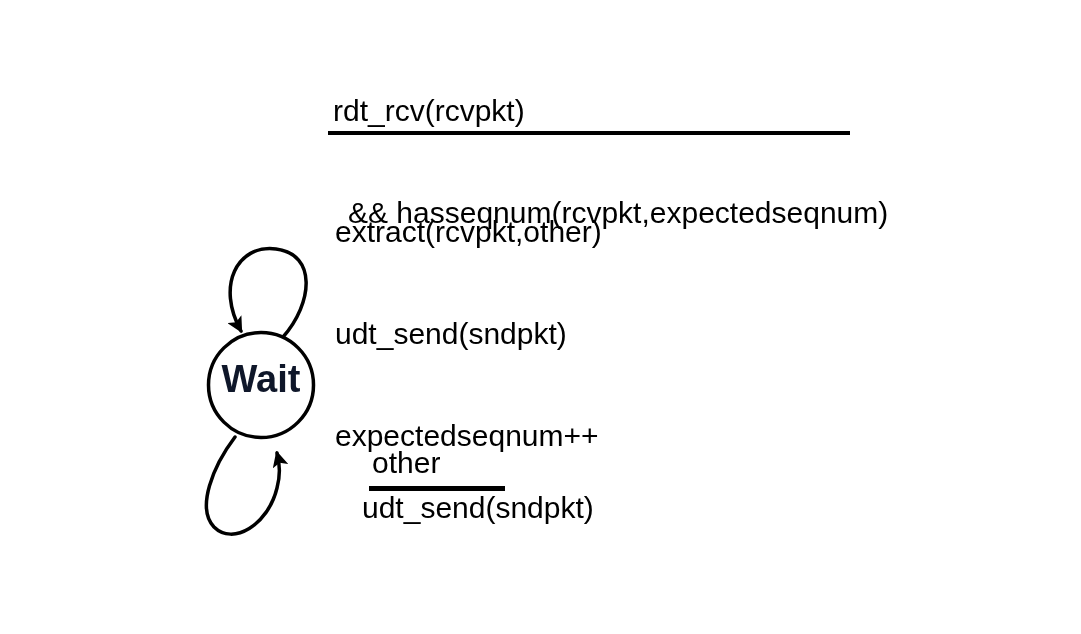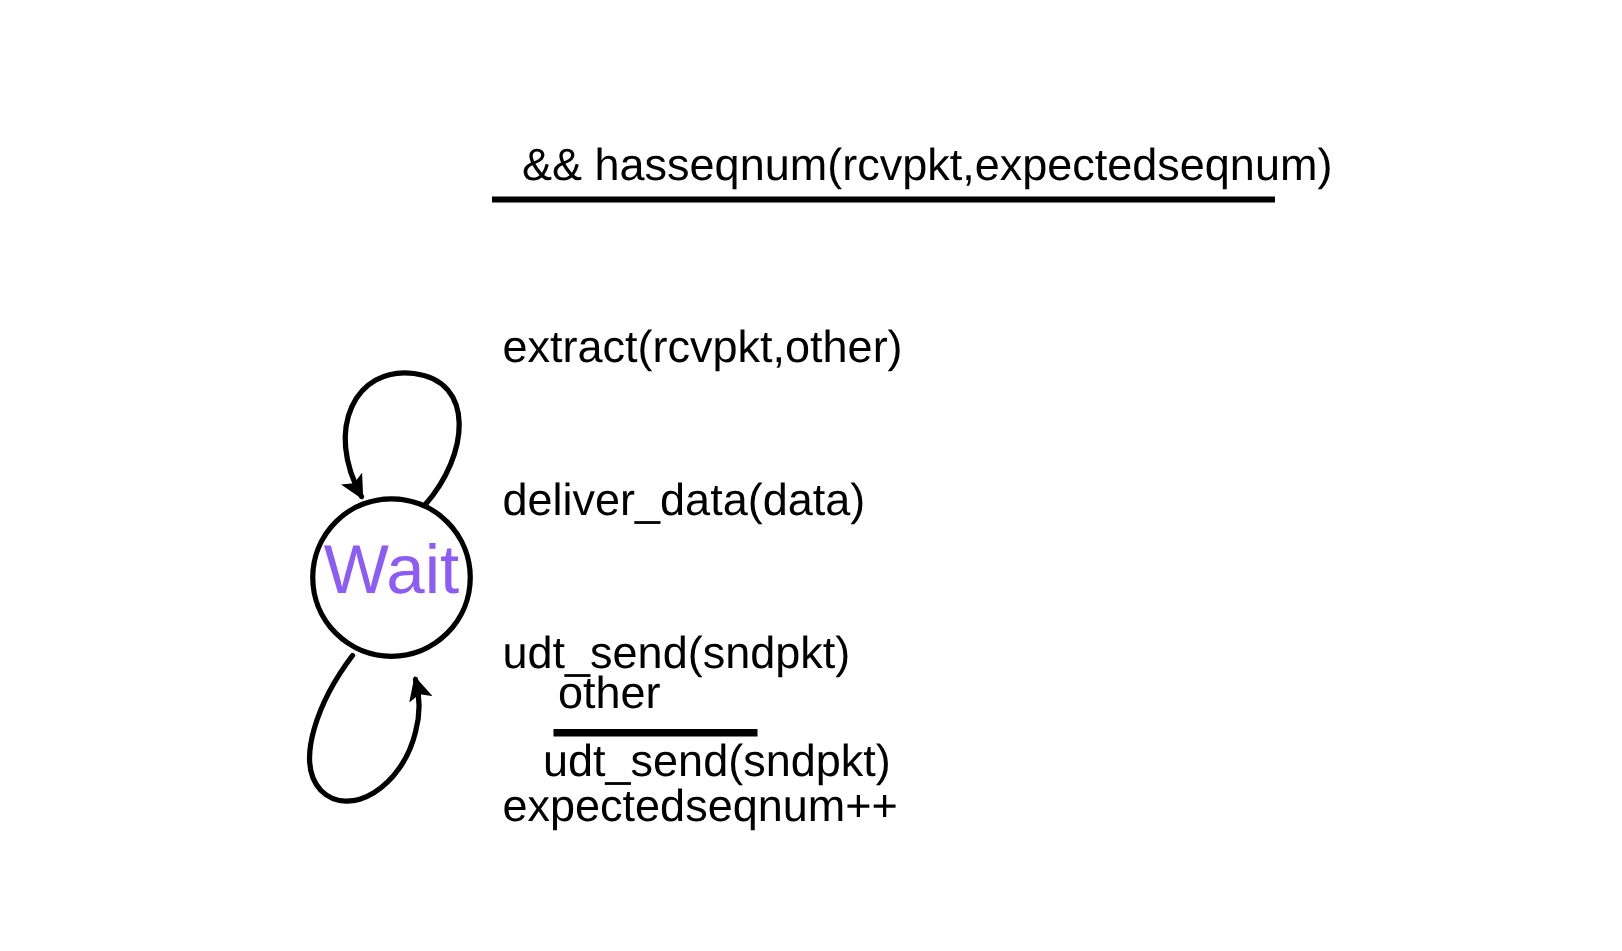--- a/index.html
+++ b/index.html
@@ -15,21 +15,21 @@
   .cond-block{left:333px;top:26px;}
   .cond-line.indent{padding-left:15px;}
   .action-block{left:335px;top:147px;}
   .divider{position:absolute;background:#000;}
   .divider-top{left:328px;top:131px;width:522px;height:4px;}
   .divider-bottom{left:369px;top:486px;width:136px;height:5px;}
   .other-label{left:372px;top:446px;}
   .bottom-action{left:362px;top:491px;}
   .state-label{
     position:absolute;left:208px;top:362px;width:106px;
-    text-align:center;font-size:46px;line-height:34px;color:#8b5cf6;
+    text-align:center;font-size:38px;line-height:34px;color:#0f172a;font-weight:bold;
   }
   svg.fsm{position:absolute;left:0;top:0;}
 </style>
 </head>
 <body>
 
 <div class="canvas">
 
   <svg class="fsm" width="1081" height="634" viewBox="0 0 1081 634">
     <defs>
@@ -41,28 +41,28 @@
     <path d="M 283 337 C 313 303, 317 254, 276 249 C 237 244, 216 286, 241 331" fill="none" stroke="#000" stroke-width="3.5" stroke-linecap="round" marker-end="url(#arrow)"></path>
 
     <path d="M 235 437 C 213 466, 196 508, 214 527 C 233 546, 268 525, 277 488 C 280 477, 280 464, 277 453" fill="none" stroke="#000" stroke-width="3.5" stroke-linecap="round" marker-end="url(#arrow)"></path>
 
     <circle cx="261" cy="385" r="52.5" fill="#ffffff" stroke="#000" stroke-width="3.5"></circle>
   </svg>
 
   <div class="state-label">Wait</div>
 
   <div class="txt cond-block">
+    <div class="cond-line">rdt_rcv(rcvpkt)</div>
     <div class="cond-line indent">&amp;&amp; hasseqnum(rcvpkt,expectedseqnum)</div>
   </div>
 
   <div class="divider divider-top"></div>
 
   <div class="txt action-block">
     <div class="action-line">extract(rcvpkt,other)</div>
-    <div class="action-line">deliver_data(data)</div>
     <div class="action-line">udt_send(sndpkt)</div>
     <div class="action-line">expectedseqnum++</div>
   </div>
 
   <div class="txt other-label">other</div>
 
   <div class="divider divider-bottom"></div>
 
   <div class="txt bottom-action">udt_send(sndpkt)</div>
 

